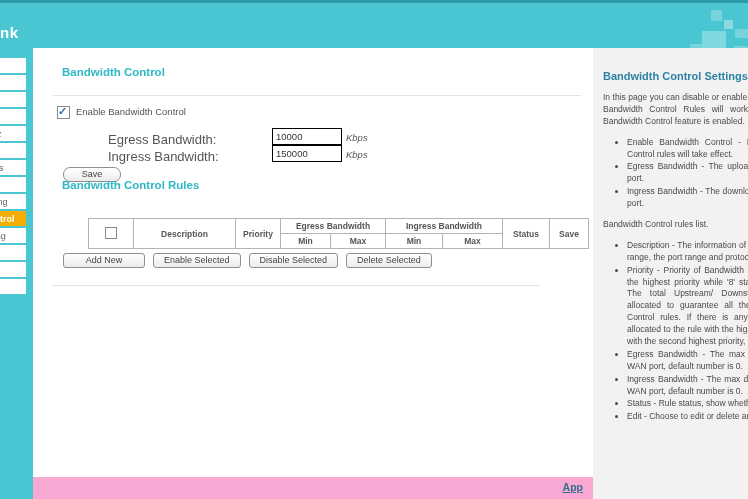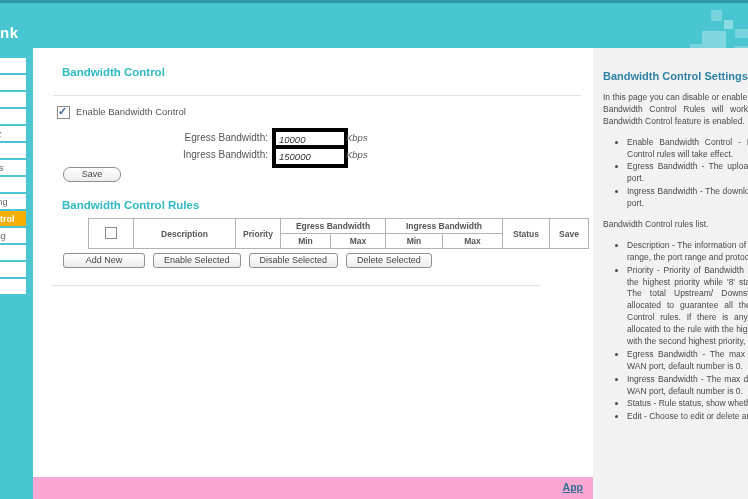--- a/index.html
+++ b/index.html
@@ -33,41 +33,41 @@
     width:106px; margin-left:-80px; height:17px; line-height:17px;
     background:#ffffff; border-bottom:2px solid #4ac6d2;
     font-size:9px; color:#666; padding-left:14px; box-sizing:border-box;
     white-space:nowrap; overflow:visible; cursor:pointer;
   }
   .menu-item.active { background:#f5ae00; color:#fff; font-weight:bold; }
   
   #main { position:absolute; left:33px; top:48px; width:560px; height:429px; background:#fff; }
   .section-title { position:absolute; color:#2fb9c6; font-size:11.5px; font-weight:bold; }
   #sec1-title { left:29px; top:18px; }
-  #sec2-title { left:29px; top:151px; }
+  #sec2-title { left:29px; top:131px; }
   .divider { position:absolute; height:1px; background:#e3e3e3; }
   #divider1 { left:20px; width:528px; top:47px; }
   #divider2 { left:19px; width:488px; top:237px; }
   .enable-row { position:absolute; left:24px; top:58px; display:flex; align-items:flex-start; }
   .cb {
     display:inline-block; width:11px; height:11px; background:#fff;
     border:1px solid #8a8a8a; position:relative; cursor:pointer;
   }
   .cb.checked:after {
     content:"\2713"; position:absolute; left:0px; top:-2px;
     font-size:11px; color:#3a6ea5; font-weight:bold;
   }
   .cb-label { font-size:9.5px; color:#555; margin-left:6px; }
-  .fld-label { position:absolute; width:160px; text-align:right; font-size:10px; color:#555; }
+  .fld-label { position:absolute; width:160px; font-size:13px; color:#555; }
   #egress-label  { left:75px; top:84px; }
   #ingress-label { left:75px; top:101px; }
   .txt-input {
-    position:absolute; width:62px; height:13px; border:4px solid #000000;
+    position:absolute; width:62px; height:13px; border:1px solid #000000;
     font-family:"Liberation Sans", sans-serif; font-size:9.5px; color:#333;
-    padding:1px 3px; background:#fff;font-style:italic;
+    padding:1px 3px; background:#fff;
   }
   #egress-input  { left:239px; top:80px; }
   #ingress-input { left:239px; top:97px; }
   .unit { position:absolute; font-size:9.5px; color:#555;font-style:italic; }
   #egress-unit  { left:313px; top:84px; }
   #ingress-unit { left:313px; top:101px; }
   .btn {
     border:1px solid #8f8f8f; border-radius:3px;
     background:linear-gradient(#ffffff,#ececec);
     font-family:"Liberation Sans", sans-serif; font-size:9px; color:#444;

